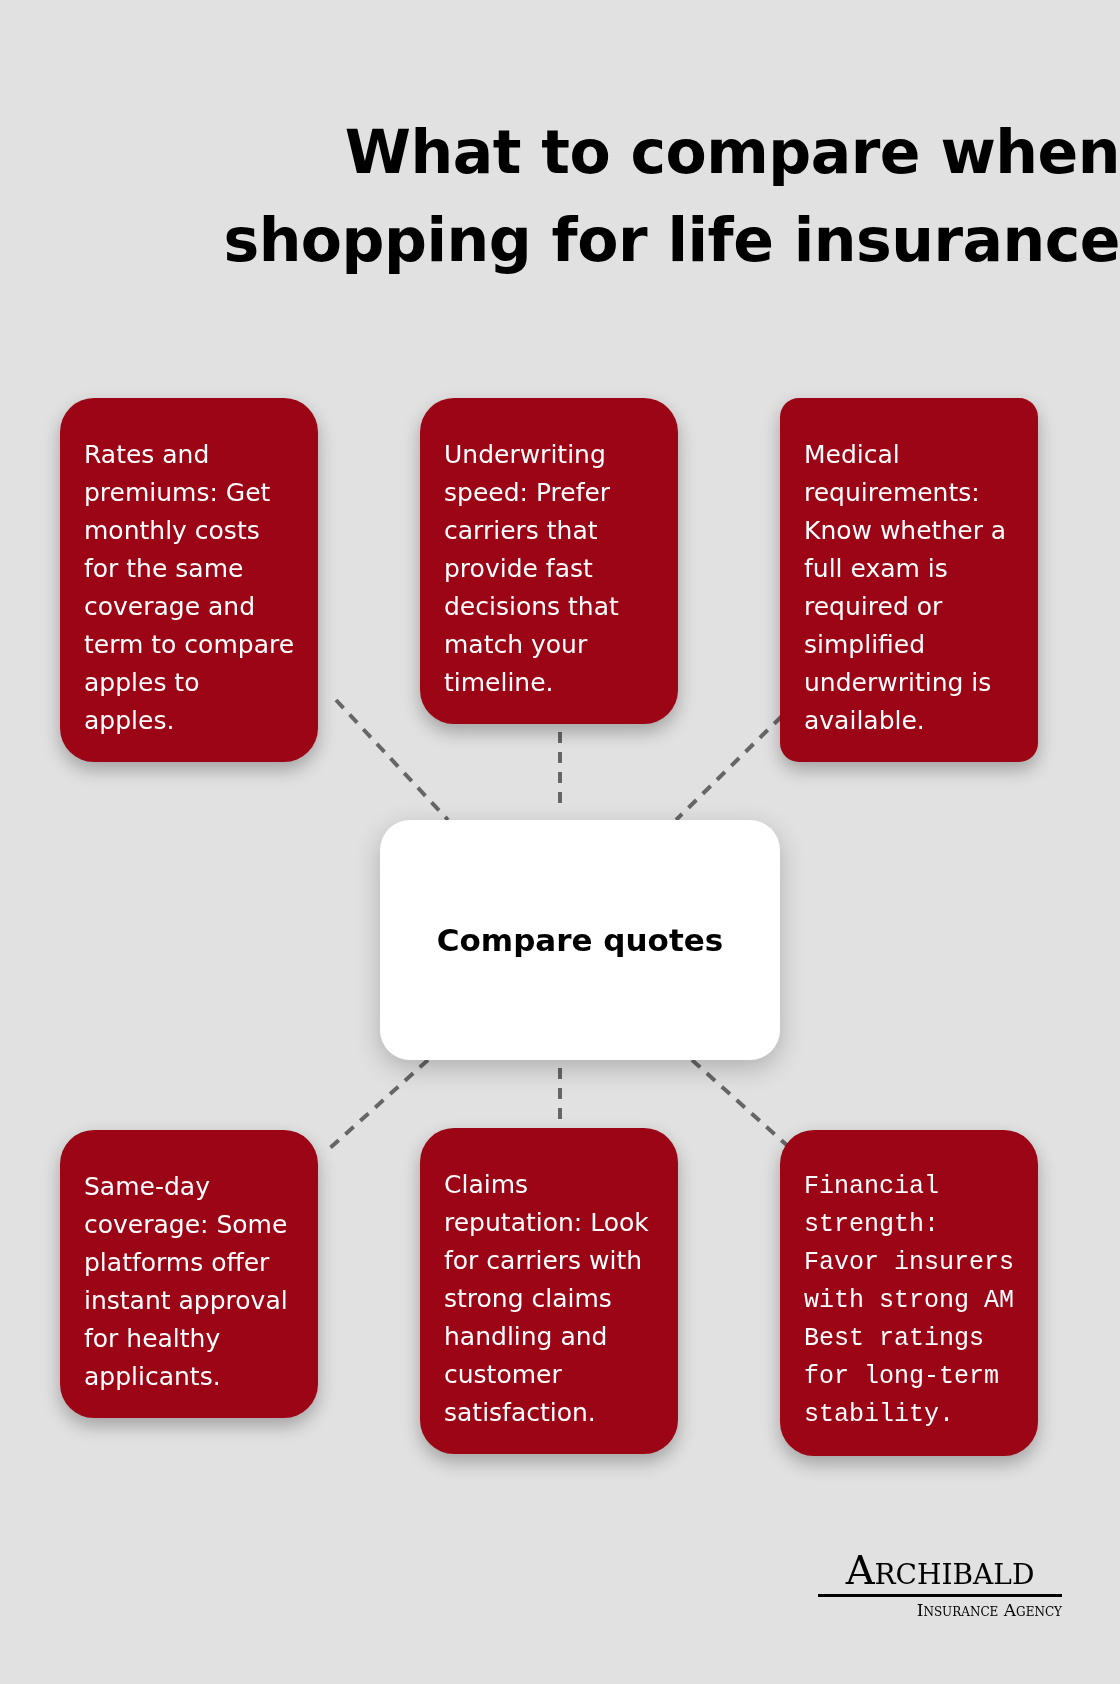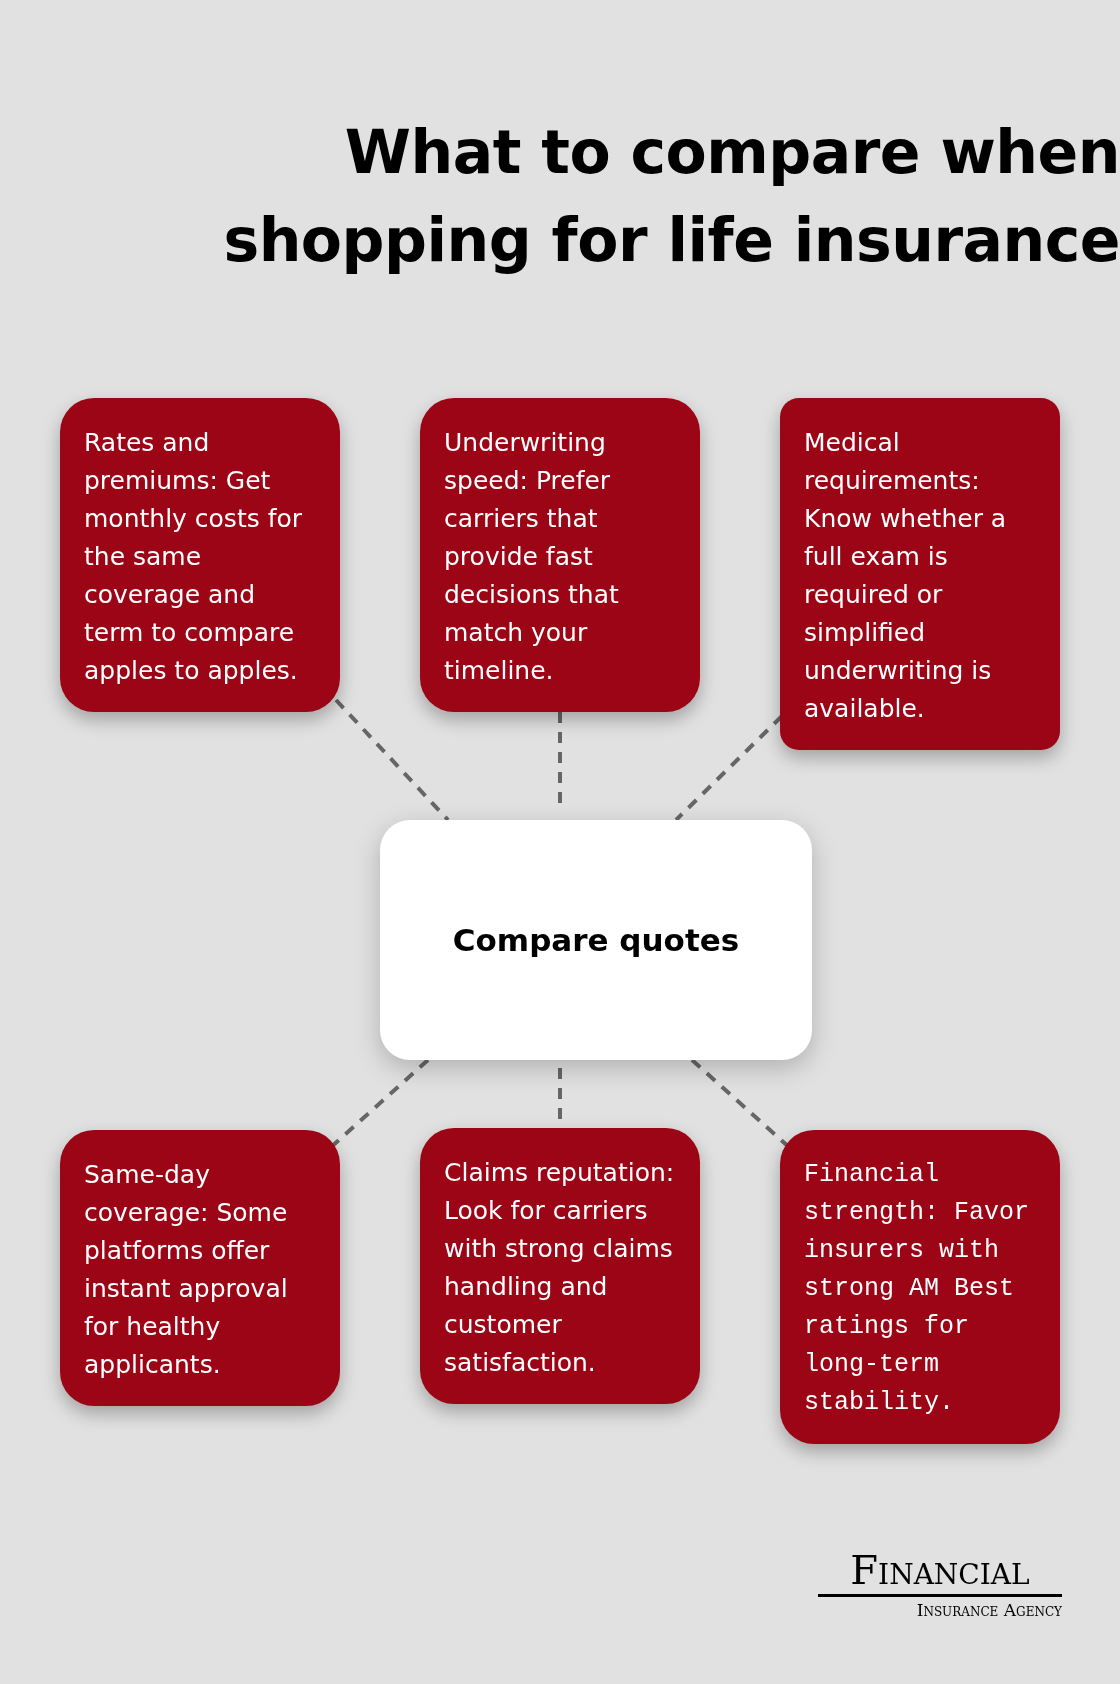--- a/index.html
+++ b/index.html
@@ -9,28 +9,28 @@
     font-family:"DejaVu Sans","Liberation Sans",sans-serif;
   }
   .title {
     position:absolute; left:0; top:108px; width:1120px;
     text-align:right; font-weight:bold; font-size:60px; line-height:88px;
     color:#000; letter-spacing:-0.5px;
     font-family:"DejaVu Sans","Liberation Sans",sans-serif;
   }
   svg.connectors { position:absolute; left:0; top:0; }
   .card {
-    position:absolute; width:280px; box-sizing:border-box;
+    position:absolute; width:258px; box-sizing:border-box;
     background:#9b0516; border-radius:34px;
-    padding:26px 22px 22px 24px;
+    padding:38px 22px 22px 24px;
     color:#fff; font-size:25px; line-height:38px;
     box-shadow:0 8px 18px rgba(0,0,0,0.28);
   }
   .center {
-    position:absolute; left:380px; top:820px; width:432px; height:240px;
+    position:absolute; left:380px; top:820px; width:400px; height:240px;
     background:#fff; border-radius:30px;
     box-shadow:0 8px 26px rgba(0,0,0,0.22);
     display:flex; align-items:center; justify-content:center;
   }
   .center span { font-weight:bold; font-size:31px; color:#000; }
   .logo {
     position:absolute; left:818px; top:1548px; width:244px; text-align:center;
   }
   .logo .name {
     font-family:"DejaVu Serif","Liberation Serif",serif;
@@ -81,16 +81,16 @@
   <span>Same-day coverage: Some platforms offer instant approval for healthy applicants.</span>
 </div>
 <div class="card" style="left:420px; top:1128px;">
   <span>Claims reputation: Look for carriers with strong claims handling and customer satisfaction.</span>
 </div>
 <div class="card" style="left:780px; top:1130px;font-family:Liberation Mono, monospace;">
   <span>Financial strength: Favor insurers with strong AM Best ratings for long-term stability.</span>
 </div>
 
 <div class="logo">
-  <div class="name">Financial</div>
+  <div class="name">Archibald</div>
   <div class="rule"></div>
   <div class="sub">Insurance Agency</div>
 </div>
 
 </body></html>

